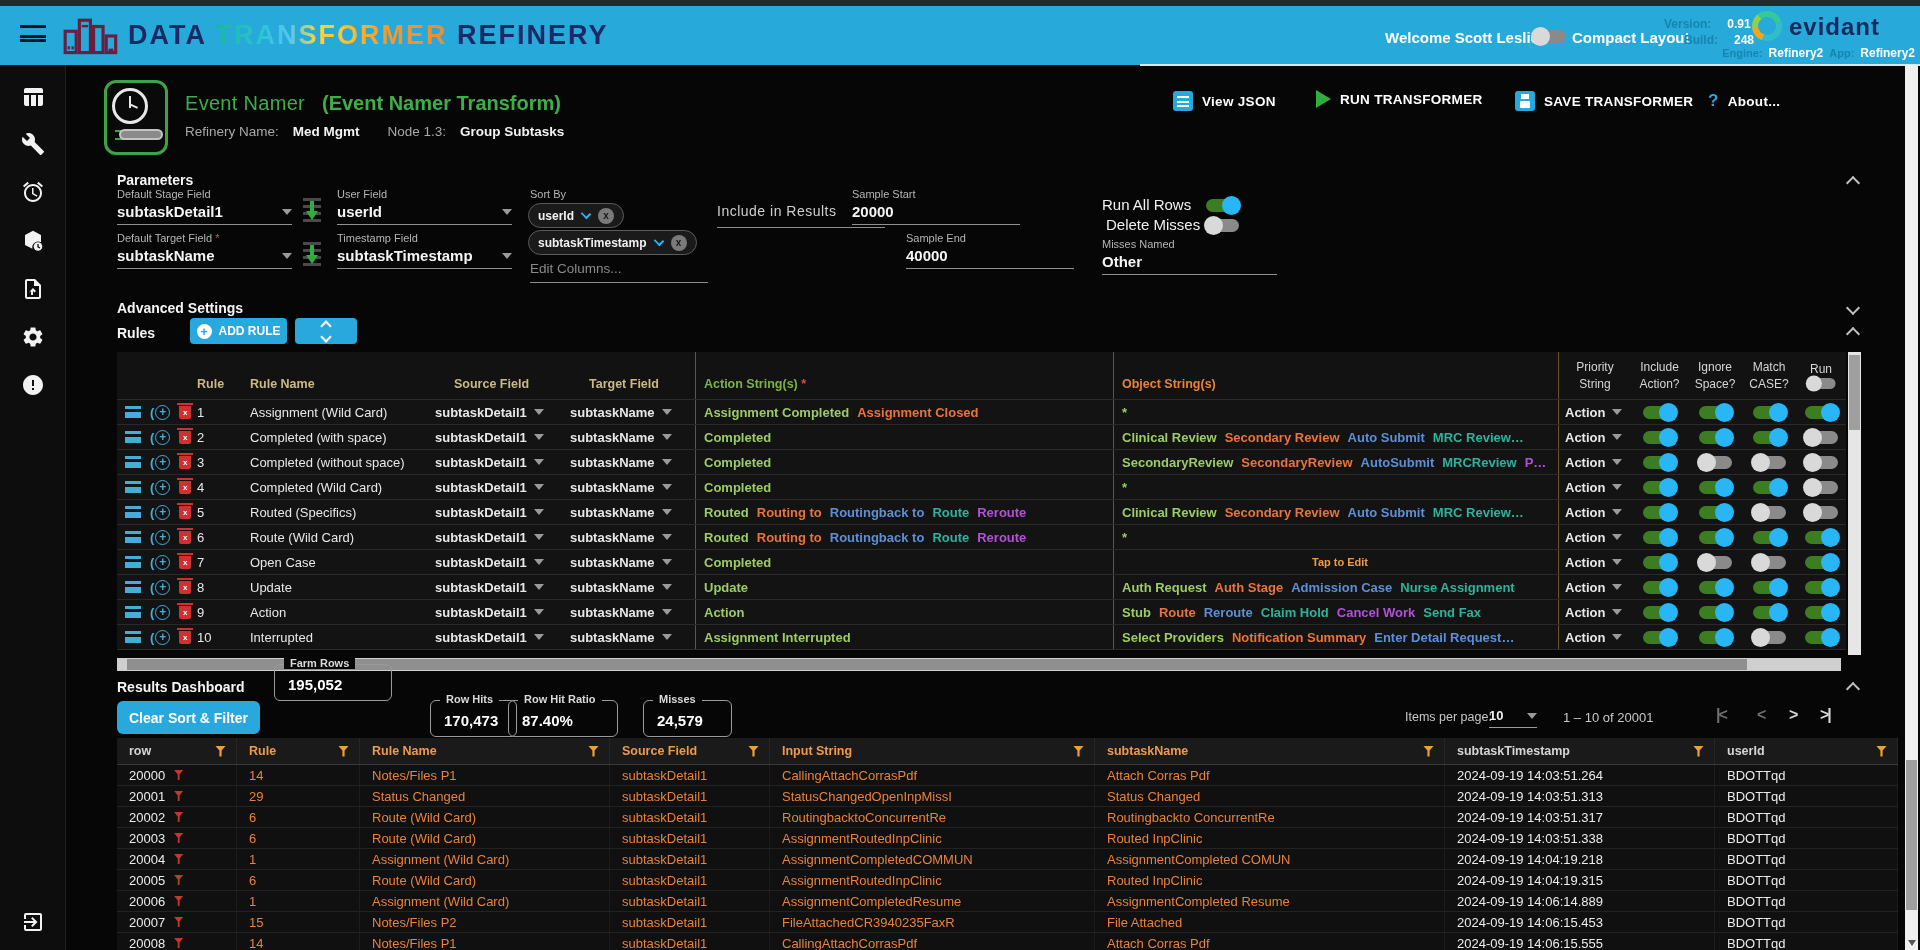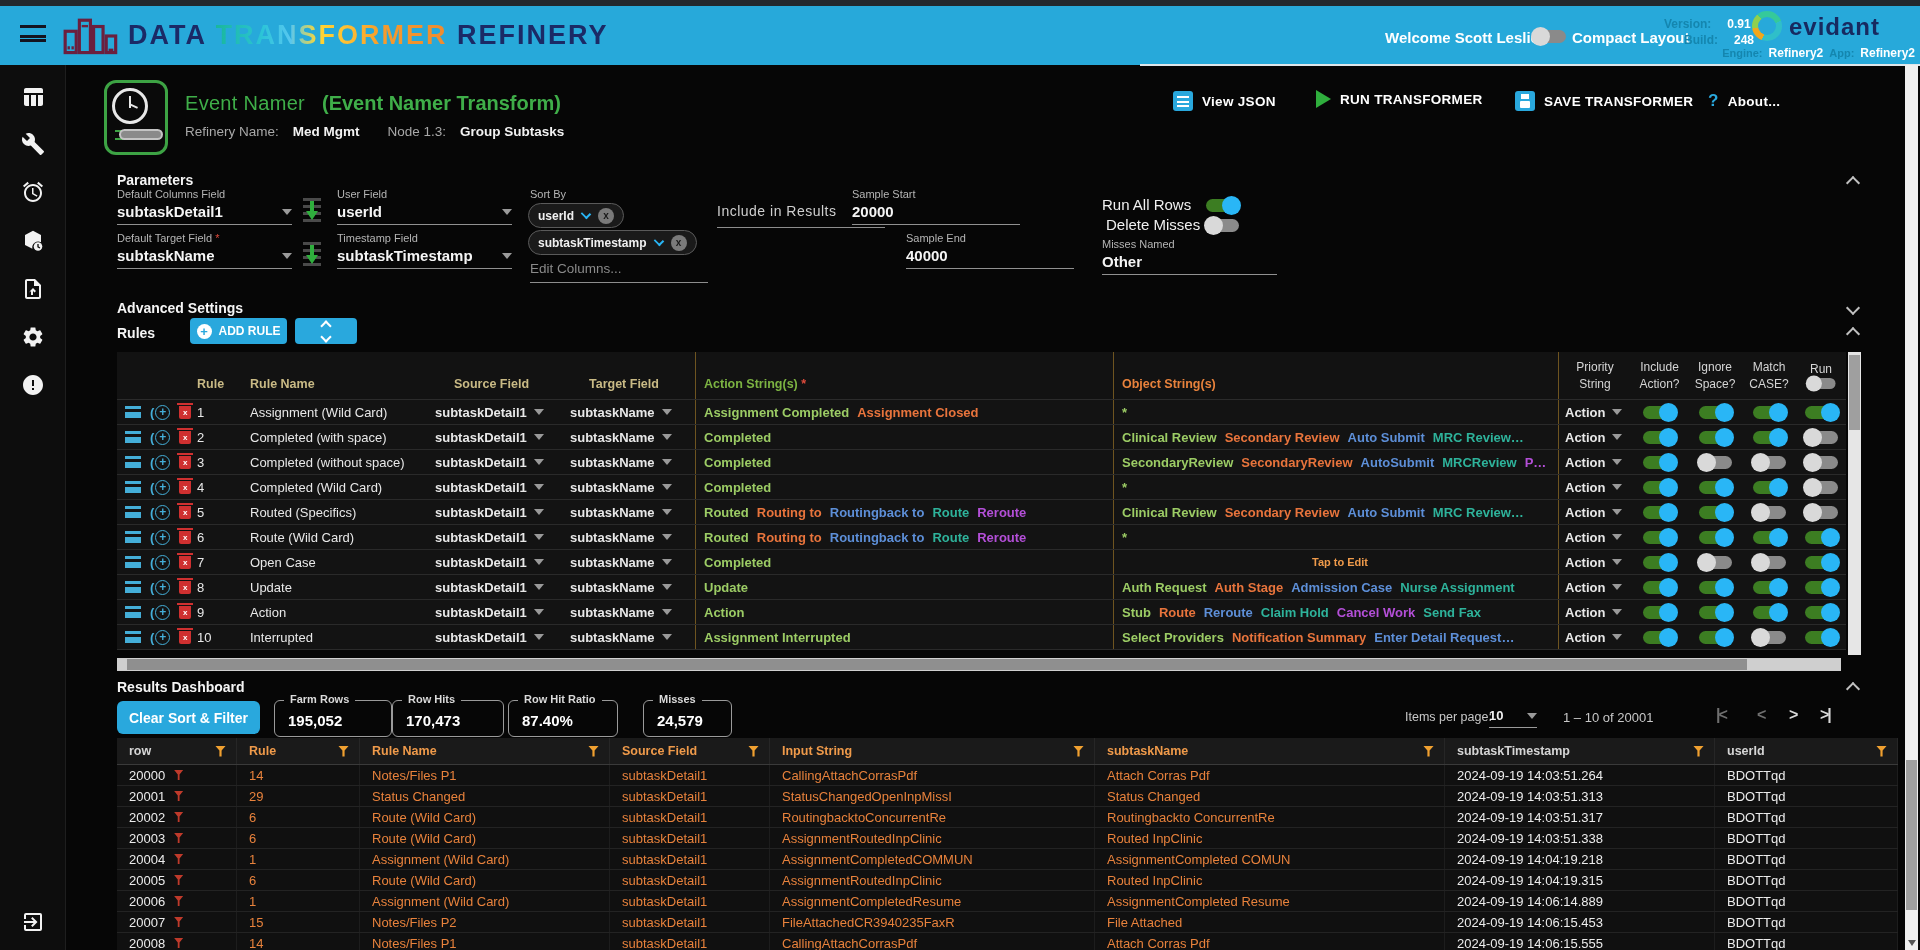--- a/index.html
+++ b/index.html
@@ -243,21 +243,21 @@
   </div>
   <div class="hbtn" style="left:1708px;top:91px">
     <span class="qmark">?</span>
     <span>About...</span>
   </div>
 
   <div class="sec-title" style="left:117px;top:172px">Parameters</div>
   <span class="chev up" style="left:1848px;top:178px"></span>
 
   <div class="field" style="left:117px;top:188px;width:175px">
-    <span class="lbl">Default Columns Field</span>
+    <span class="lbl">Default Stage Field</span>
     <div class="vrow">
         <span class="val">subtaskDetail1</span>
         <span class="car"></span>
       </div>
   </div>
   <span class="linki" style="left:303px;top:198px"></span>
   <div class="field" style="left:337px;top:188px;width:175px">
     <span class="lbl">User Field</span>
     <div class="vrow">
         <span class="val">userId</span>
@@ -838,25 +838,25 @@
     </div>
   <div class="hsb" style="left:117px;top:658px;width:1724px">
       <span class="th" style="left:10px;width:1620px"></span>
     </div>
 
   <div class="sec-title" style="left:117px;top:679px">Results Dashboard</div>
   <span class="chev up" style="left:1848px;top:684px"></span>
   <div class="btn-cyan" style="left:117px;top:701px;width:143px;height:33px;border-radius:6px;font-size:14px">
       <span>Clear Sort &amp; Filter</span>
     </div>
-  <div class="statbox" style="left:274px;top:700px;width:118px">
+  <div class="statbox" style="left:274px;top:664px;width:118px">
     <span class="leg">Farm Rows</span>
       <span class="sv">195,052</span>
   </div>
-  <div class="statbox" style="left:392px;top:700px;width:112px">
+  <div class="statbox" style="left:430px;top:700px;width:87px">
     <span class="leg">Row Hits</span>
       <span class="sv">170,473</span>
   </div>
   <div class="statbox" style="left:508px;top:700px;width:110px">
     <span class="leg">Row Hit Ratio</span>
       <span class="sv">87.40%</span>
   </div>
   <div class="statbox" style="left:643px;top:700px;width:89px">
     <span class="leg">Misses</span>
       <span class="sv">24,579</span>

